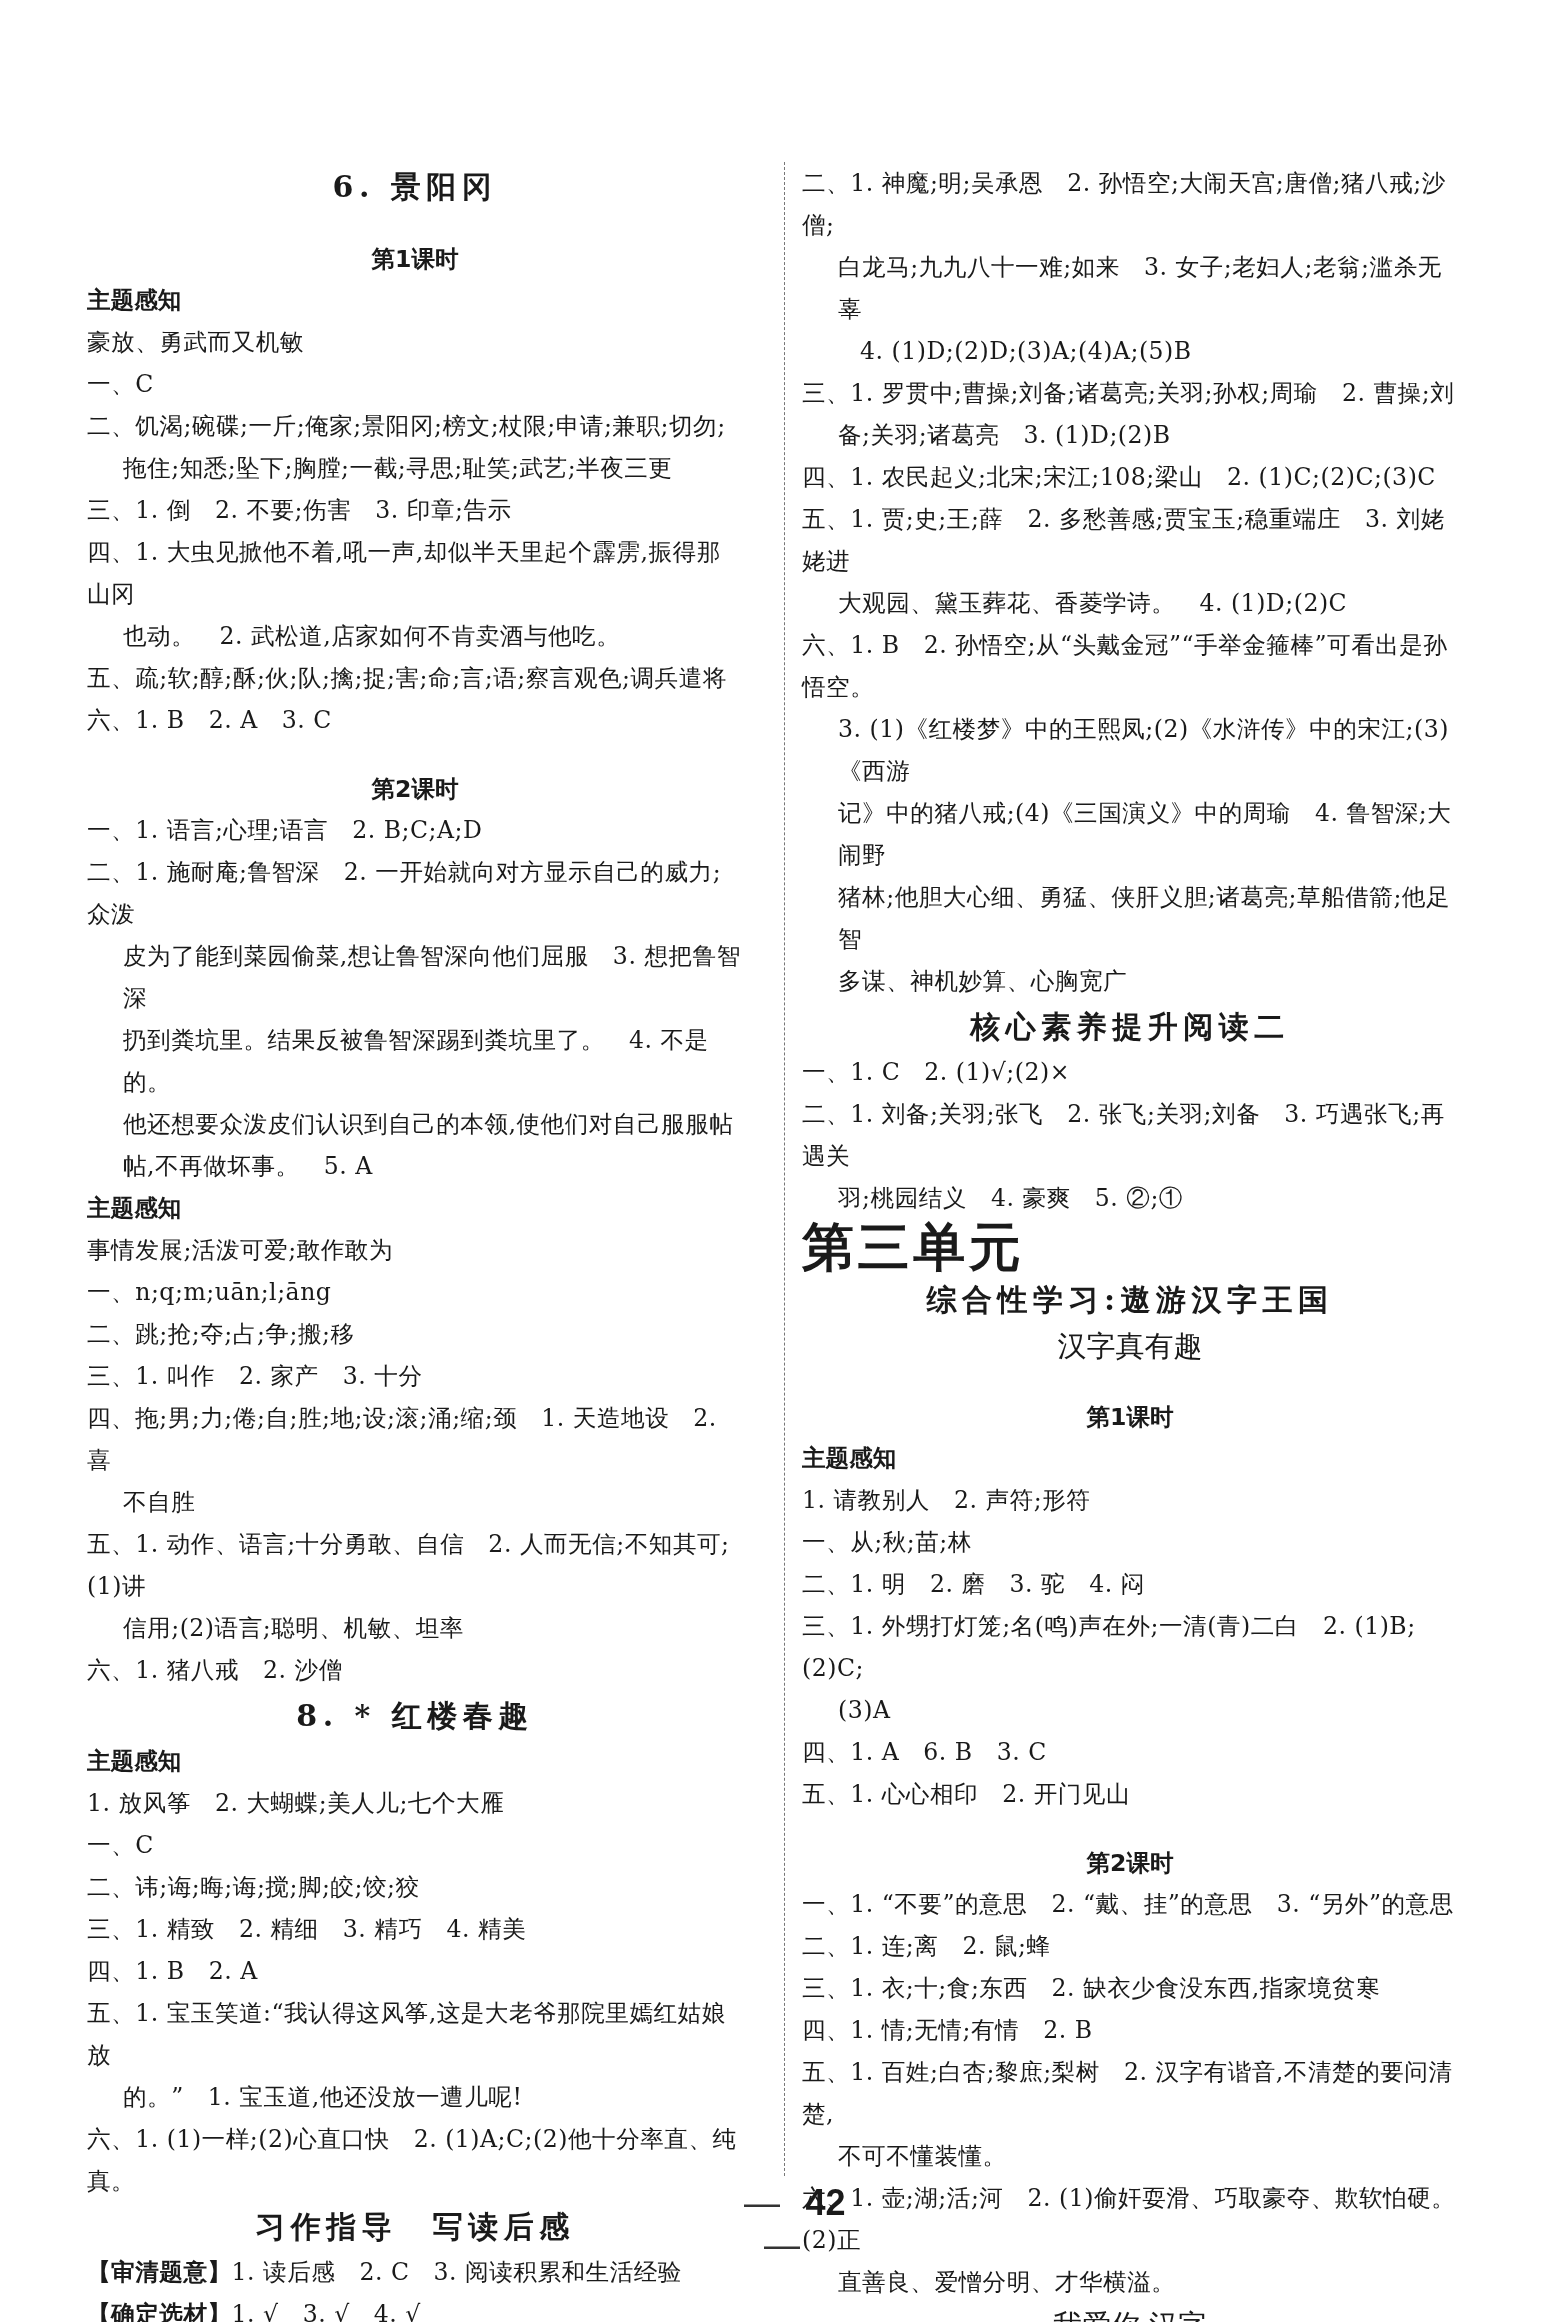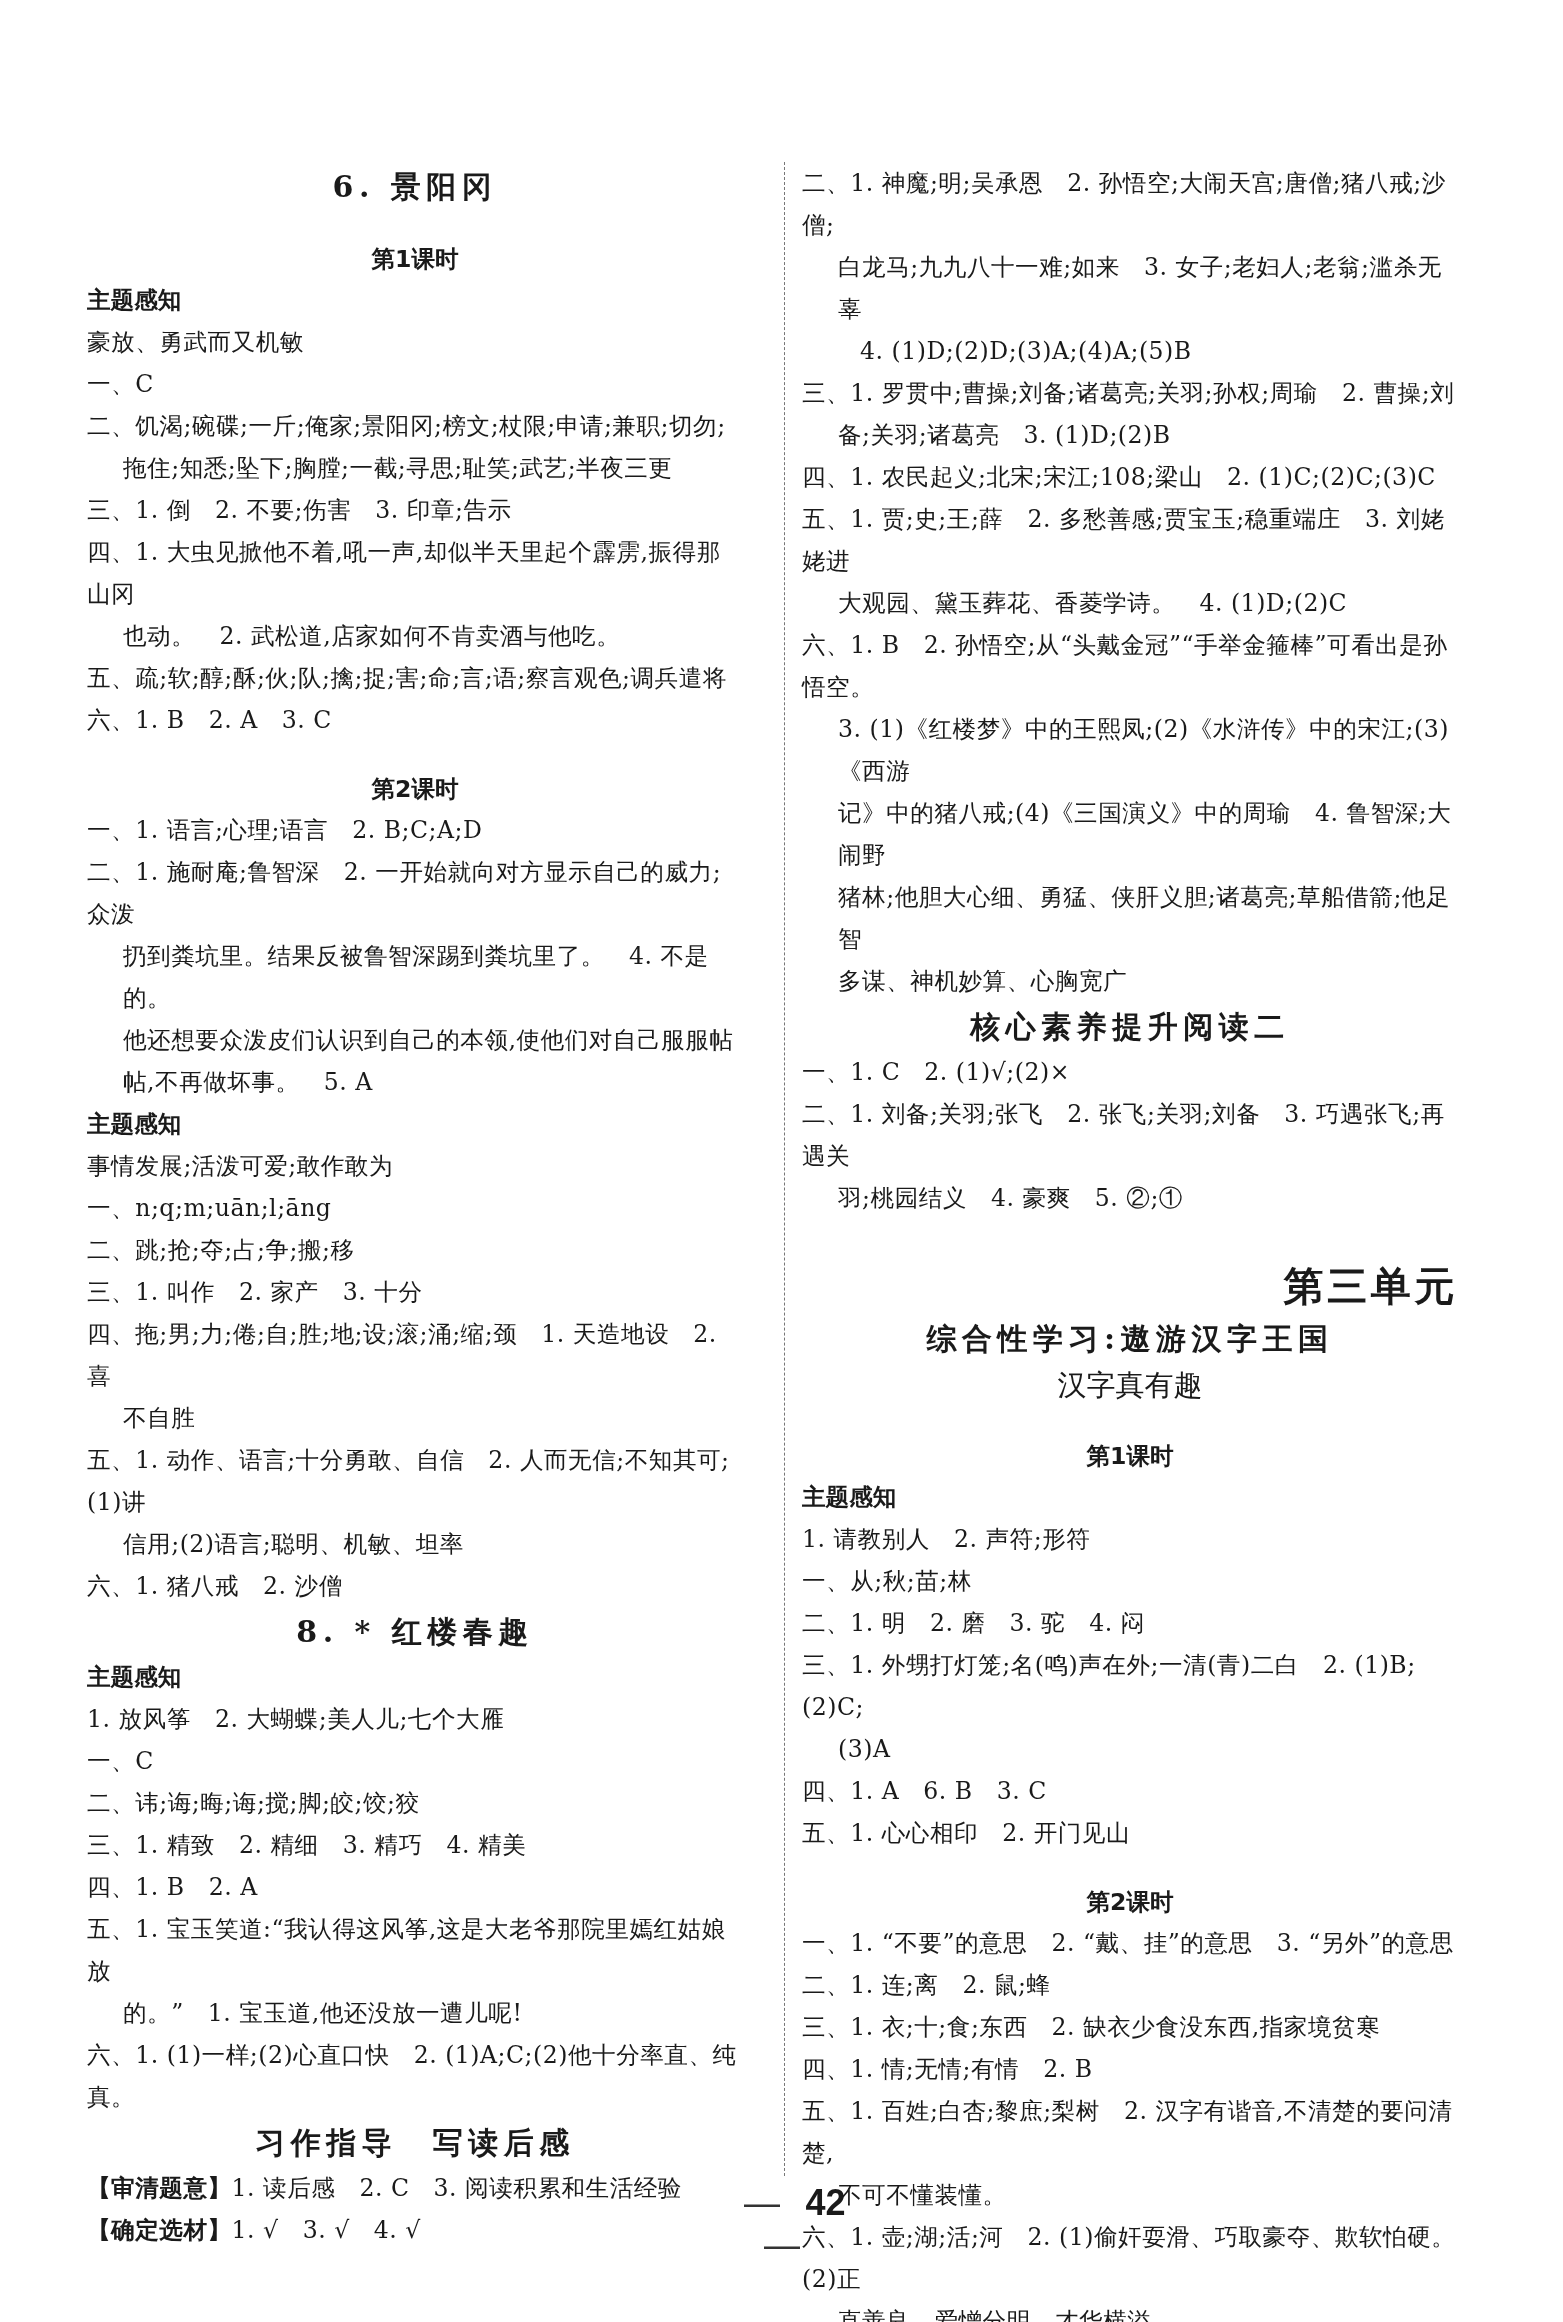--- a/index.html
+++ b/index.html
@@ -10,22 +10,22 @@
   .col.right { left: 802px; }
   .divider { position: absolute; left: 784px; top: 162px; height: 2014px;
              border-left: 1.8px dashed #777; }
   .line { font-size: 23.6px; line-height: 42px; white-space: pre-wrap; letter-spacing: 0.5px; }
   .line.cont { padding-left: 36px; }
   .line.cont2 { padding-left: 58px; }
   .h-lesson { text-align: center; font-size: 30px; line-height: 49px; font-weight: bold;
               font-family: "DejaVu Serif", serif; letter-spacing: 5.5px; }
   .h-sub { text-align: center; font-size: 23.6px; line-height: 40px; font-weight: bold;
            font-family: "DejaVu Sans", sans-serif; margin-top: 28px; }
-  .h-unit { text-align: right; font-size: 40px; line-height: 56px; font-weight: bold;
-            font-family: "DejaVu Sans", sans-serif; letter-spacing: 3.6px; margin-top: 39px; }
+  .h-unit { text-align: left; font-size: 52px; line-height: 56px; font-weight: bold;
+            font-family: "DejaVu Sans", sans-serif; letter-spacing: 3.6px; }
   .h-big { text-align: center; font-size: 29px; line-height: 45px; font-weight: normal;
            font-family: "DejaVu Sans", sans-serif; }
   .label { font-weight: bold; font-family: "DejaVu Sans", sans-serif; font-size: 23.6px; line-height: 42px; }
   .tag { font-weight: bold; font-family: "DejaVu Sans", sans-serif; }
   .pagenum { position: absolute; left: 691px; top: 2182px; width: 182px; text-align: center;
              font-size: 36px; font-weight: bold; font-family: Liberation Sans, sans-serif; }
   .pagenum .dash { font-weight: normal; color: #333; margin: 0 25.5px; }
 </style>
 </head>
 <body>
@@ -42,20 +42,21 @@
   <div class="line cont">拖住;知悉;坠下;胸膛;一截;寻思;耻笑;武艺;半夜三更</div>
   <div class="line">三、1. 倒　2. 不要;伤害　3. 印章;告示</div>
   <div class="line">四、1. 大虫见掀他不着,吼一声,却似半天里起个霹雳,振得那山冈</div>
   <div class="line cont">也动。　2. 武松道,店家如何不肯卖酒与他吃。</div>
   <div class="line">五、疏;软;醇;酥;伙;队;擒;捉;害;命;言;语;察言观色;调兵遣将</div>
   <div class="line">六、1. B　2. A　3. C</div>
 
   <div class="h-sub">第2课时</div>
   <div class="line">一、1. 语言;心理;语言　2. B;C;A;D</div>
   <div class="line">二、1. 施耐庵;鲁智深　2. 一开始就向对方显示自己的威力;众泼</div>
+  <div class="line cont">皮为了能到菜园偷菜,想让鲁智深向他们屈服　3. 想把鲁智深</div>
   <div class="line cont">扔到粪坑里。结果反被鲁智深踢到粪坑里了。　4. 不是的。</div>
   <div class="line cont">他还想要众泼皮们认识到自己的本领,使他们对自己服服帖</div>
   <div class="line cont">帖,不再做坏事。　5. A</div>
 
   <div class="label">主题感知</div>
   <div class="line">事情发展;活泼可爱;敢作敢为</div>
   <div class="line">一、n;q;m;uān;l;āng</div>
   <div class="line">二、跳;抢;夺;占;争;搬;移</div>
   <div class="line">三、1. 叫作　2. 家产　3. 十分</div>
   <div class="line">四、拖;男;力;倦;自;胜;地;设;滚;涌;缩;颈　1. 天造地设　2. 喜</div>

